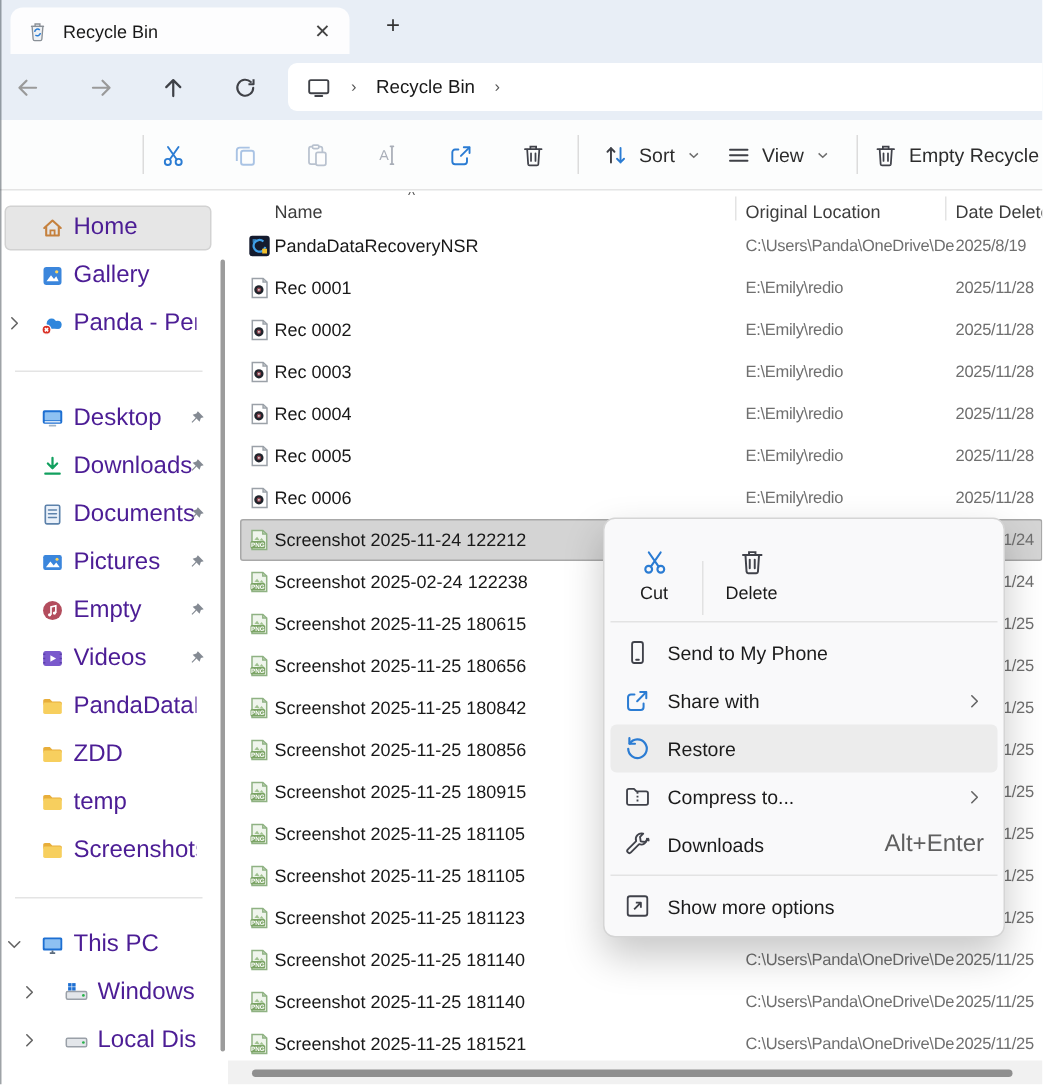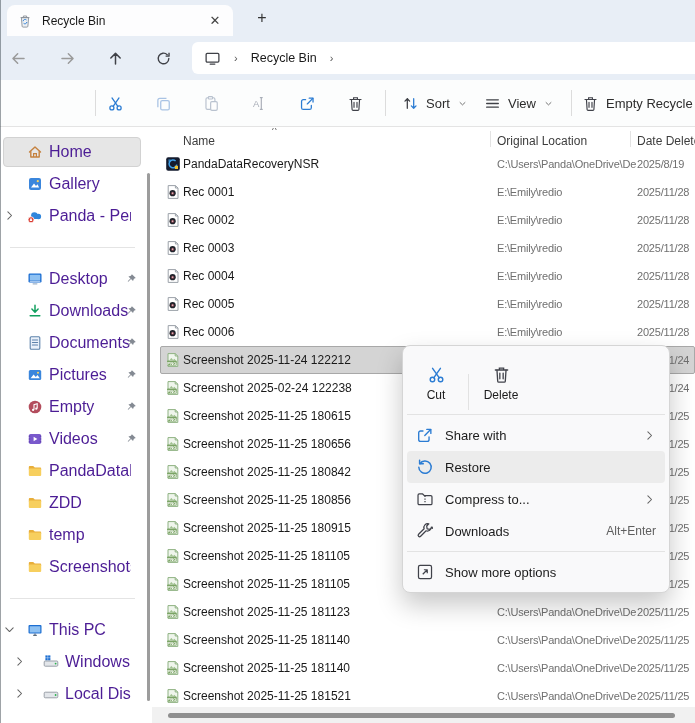--- a/index.html
+++ b/index.html
@@ -93,21 +93,21 @@
   .qbtn{width:58px;height:54px;display:flex;flex-direction:column;align-items:center;
        justify-content:center;gap:4px;border-radius:4px}
   .qbtn svg{width:19px;height:19px;display:block}
   .qbtn .qlbl{font-size:12px;color:#1b1b1b}
   .qsep{width:1px;height:36px;background:#e2e2e2;margin:0 3px}
   .mhr{height:1px;background:#e3e3e3;margin:4px 2px}
   .menu-item{height:32px;margin:0 2px;padding:0 9px;border-radius:4px;display:flex;
        align-items:center;gap:11px;font-size:13px;color:#1b1b1b}
   .menu-item.hl{background:#ececec}
   .mi-ico svg{width:18px;height:18px;display:block}
-  .mi-right{margin-left:auto;color:#5f5f5f;font-size:12px;display:flex;align-items:center}
+  .mi-right{margin-left:auto;color:#5f5f5f;font-size:16px;display:flex;align-items:center}
   .mi-right svg{width:13px;height:13px;display:block}
 </style>
 </head>
 <body>
 
 <div id="app">
   <div class="edge-left"></div>
 
   <div class="tabbar">
     <div class="tab">
@@ -824,20 +824,29 @@
             </svg>
           </span>
           <span class="qlbl">Delete</span>
         </div>
       </div>
     <div class="mhr"></div>
     <div id="menu-items">
         <div class="menu-item">
           <span class="mi-ico">
             <svg viewBox="0 0 16 16" xmlns="http://www.w3.org/2000/svg">
+              <rect x="4.8" y="1.8" width="6.4" height="12.4" rx="1.3" fill="none" stroke="#40424a" stroke-width="1.1"></rect>
+              <path d="M7.2 12.3h1.6" stroke="#40424a" stroke-width="1.1" stroke-linecap="round"></path>
+            </svg>
+          </span>
+          <span>Send to My Phone</span>
+        </div>
+        <div class="menu-item">
+          <span class="mi-ico">
+            <svg viewBox="0 0 16 16" xmlns="http://www.w3.org/2000/svg">
               <g fill="none" stroke="#2b7cd3" stroke-width="1.2" stroke-linecap="round" stroke-linejoin="round">
                 <path d="M13.2 6.6V3H9.6"></path>
                 <path d="M13 3.2 7.8 8.4"></path>
                 <path d="M6.2 4.4H4.1a1.7 1.7 0 0 0-1.7 1.7v5.8a1.7 1.7 0 0 0 1.7 1.7h5.8a1.7 1.7 0 0 0 1.7-1.7V9.8"></path>
               </g>
             </svg>
           </span>
           <span>Share with</span>
           <span class="mi-right">
             <svg viewBox="0 0 16 16" xmlns="http://www.w3.org/2000/svg">

